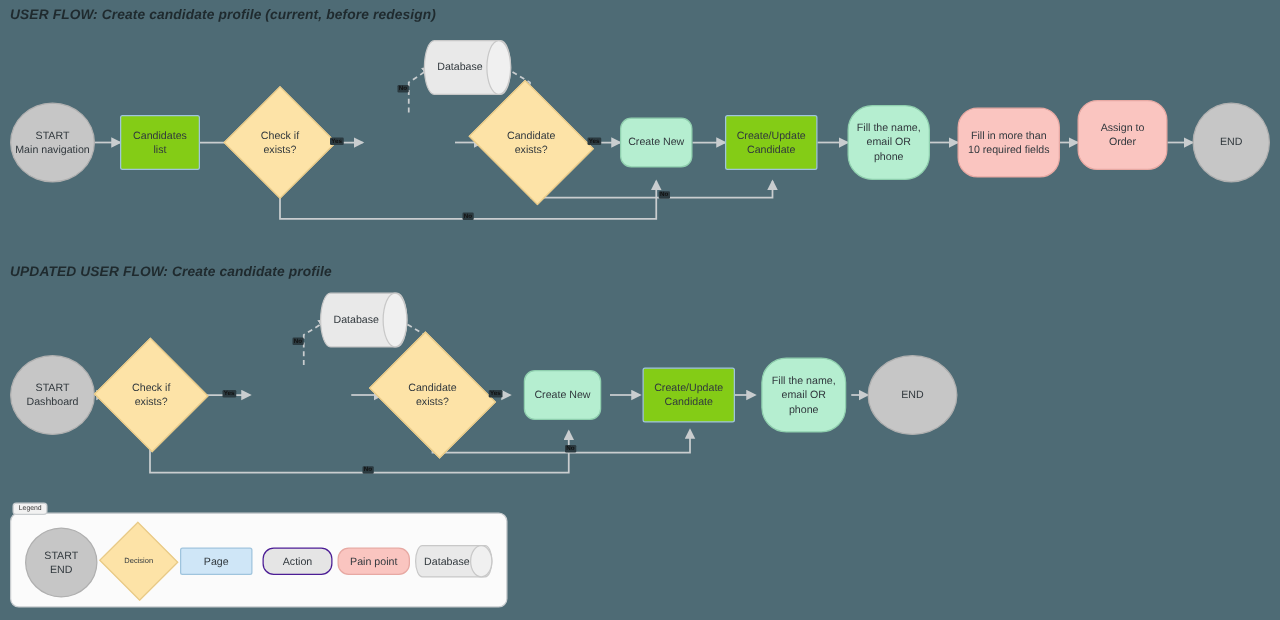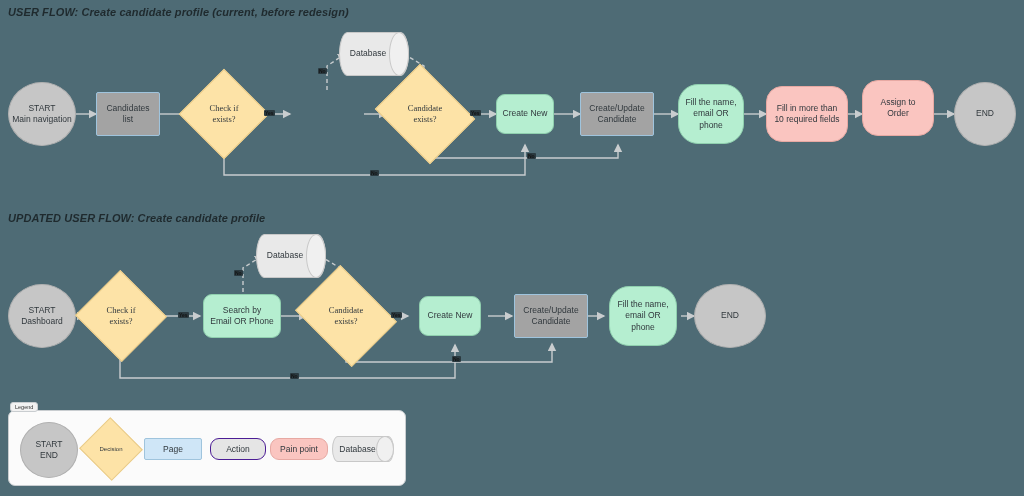--- a/index.html
+++ b/index.html
@@ -28,33 +28,33 @@
     display:flex;
     align-items:center;
     justify-content:center;
     text-align:center;
     font-size:8.5px;
     line-height:11.5px;
     color:#31383d;
     border:1px solid #b9bec2;
   }
   .n-terminal{border-radius:50%;background:#c6c6c6;border-color:#b0b0b0;}
-  .n-page{background:#a3a3a3;border-color:#9fc4dd;border-radius:2px;}
+  .n-page{background:#84cc16;border-color:#9fc4dd;border-radius:2px;}
   .n-action{background:#b5eed0;border-color:#8fcfae;border-radius:9px;}
   .n-pain{background:#fac5c0;border-color:#e7a9a3;border-radius:9px;}
   .n-db{background:#e9e9e9;border-color:#c8c8c8;border-radius:10px/26px;}
   .n-db::after{
     content:"";position:absolute;right:-1px;top:-1px;
     width:20px;height:calc(100% + 2px);
     border:1px solid #c8c8c8;border-radius:50%;
     background:#f0f0f0;box-sizing:border-box;
   }
   .n-db span{position:relative;z-index:2;margin-right:12px;}
 
-  .diamond{position:absolute;font-family:Liberation Serif, serif;}
+  .diamond{position:absolute;}
   .diamond .dshape{
     position:absolute;left:0;top:0;width:100%;height:100%;
     background:#fde3a7;border:1px solid #e8ca88;
     transform:rotate(45deg);
     box-sizing:border-box;
   }
   .diamond .dlabel{
     position:absolute;left:0;top:0;width:100%;height:100%;
     display:flex;align-items:center;justify-content:center;
     text-align:center;font-size:8.5px;line-height:11.5px;color:#31383d;
@@ -205,23 +205,20 @@
 
   <div class="node n-terminal" style="left:8px;top:284px;width:68px;height:64px;">
     <span>START<br>Dashboard</span>
   </div>
 
   <div class="diamond" style="left:88px;top:284px;width:66px;height:64px;">
     <div class="dshape"></div>
     <div class="dlabel">Check if<br>exists?</div>
   </div>
 
-  <div class="node n-action" style="left:203px;top:294px;width:78px;height:44px;">
-    <span>Search by<br>Email OR Phone</span>
-  </div>
 
   <div class="node n-db" style="left:256px;top:234px;width:70px;height:44px;">
     <span>Database</span>
   </div>
 
   <div class="diamond" style="left:306px;top:284px;width:80px;height:64px;">
     <div class="dshape"></div>
     <div class="dlabel">Candidate<br>exists?</div>
   </div>
 

